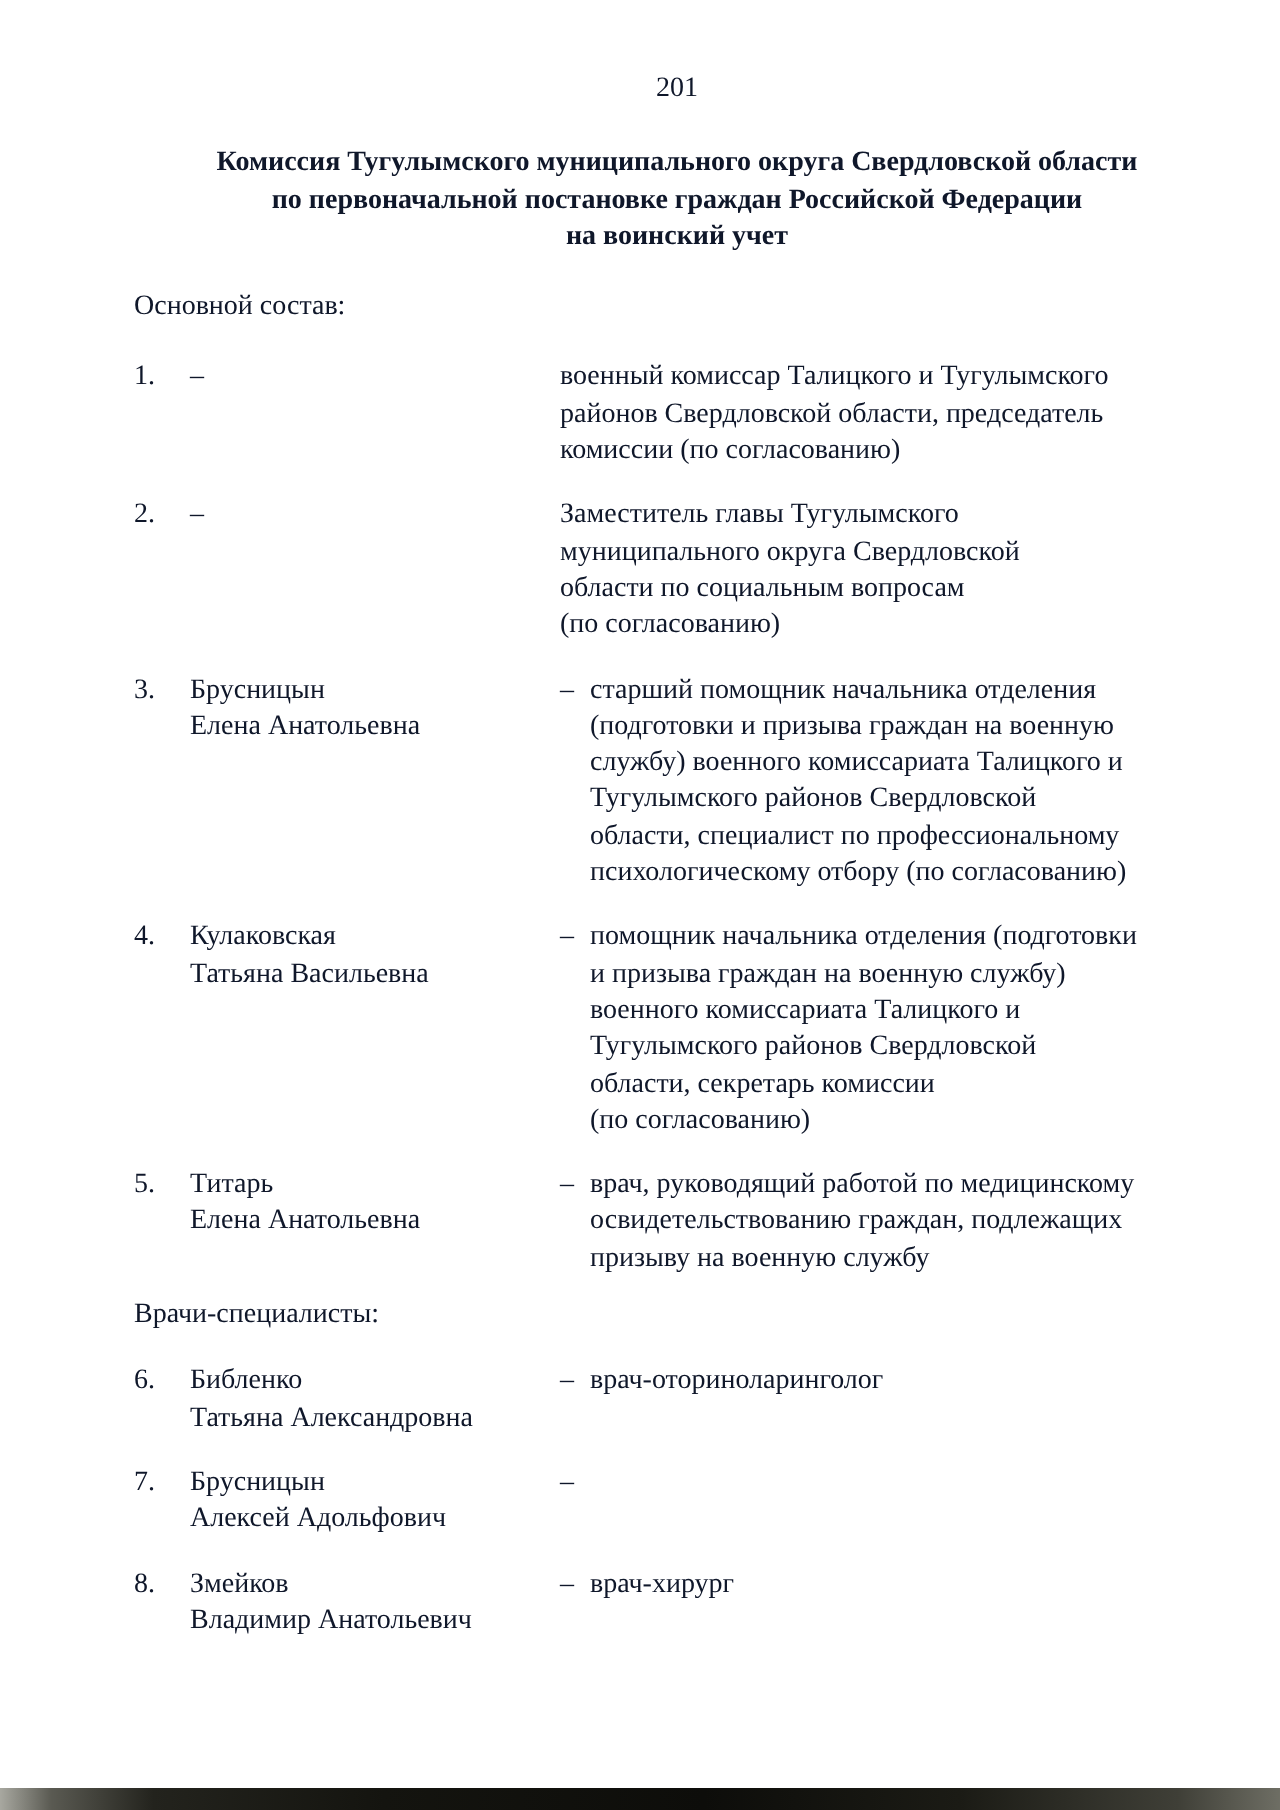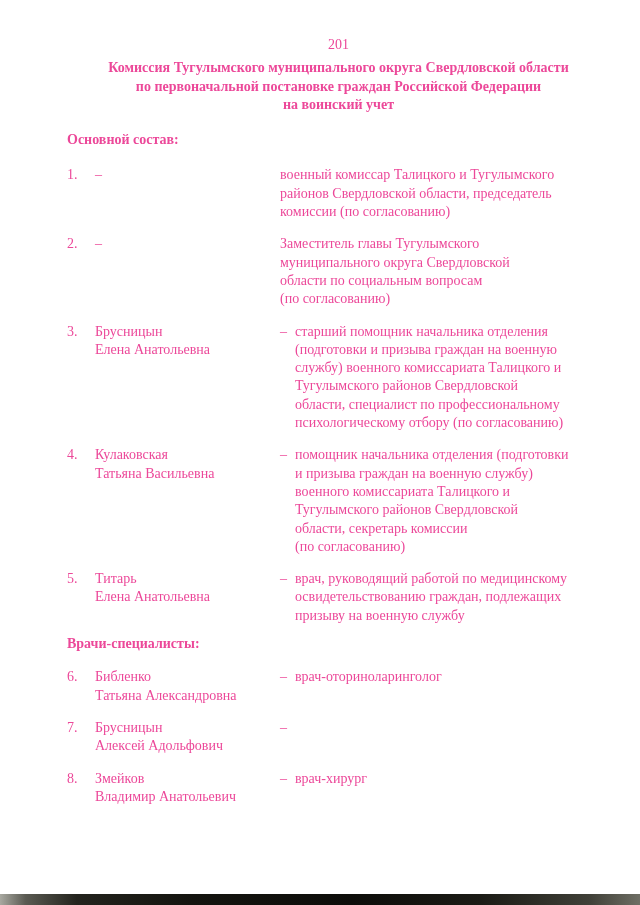--- a/index.html
+++ b/index.html
@@ -10,41 +10,41 @@
   .page {
     position: relative;
     width: 640px;
     height: 905px;
     margin: 0 auto;
     background: #ffffff;
     overflow: hidden;
     font-family: "Liberation Serif", "DejaVu Serif", serif;
     font-size: 14px;
     line-height: 18.3px;
-    color: #ec4899;
+    color: #0f172a;
   }
   .content {
     position: absolute;
     left: 67px;
     top: 0;
     width: 543px;
   }
   .pagenum {
     padding-top: 36px;
     text-align: center;
   }
   .doc-title {
-    margin-top: 5px;
+    margin-top: 19px;
     text-align: center;
     font-weight: bold;
     white-space: pre-line;
   }
   .heading {
     margin-top: 17px;
-    font-weight: bold;
+    font-weight: normal;
   }
   .heading-2 {
     margin-top: 10px;
   }
   .member {
     margin-top: 14px;
     display: grid;
     grid-template-columns: 28px 185px 15px auto;
     align-items: start;
   }

